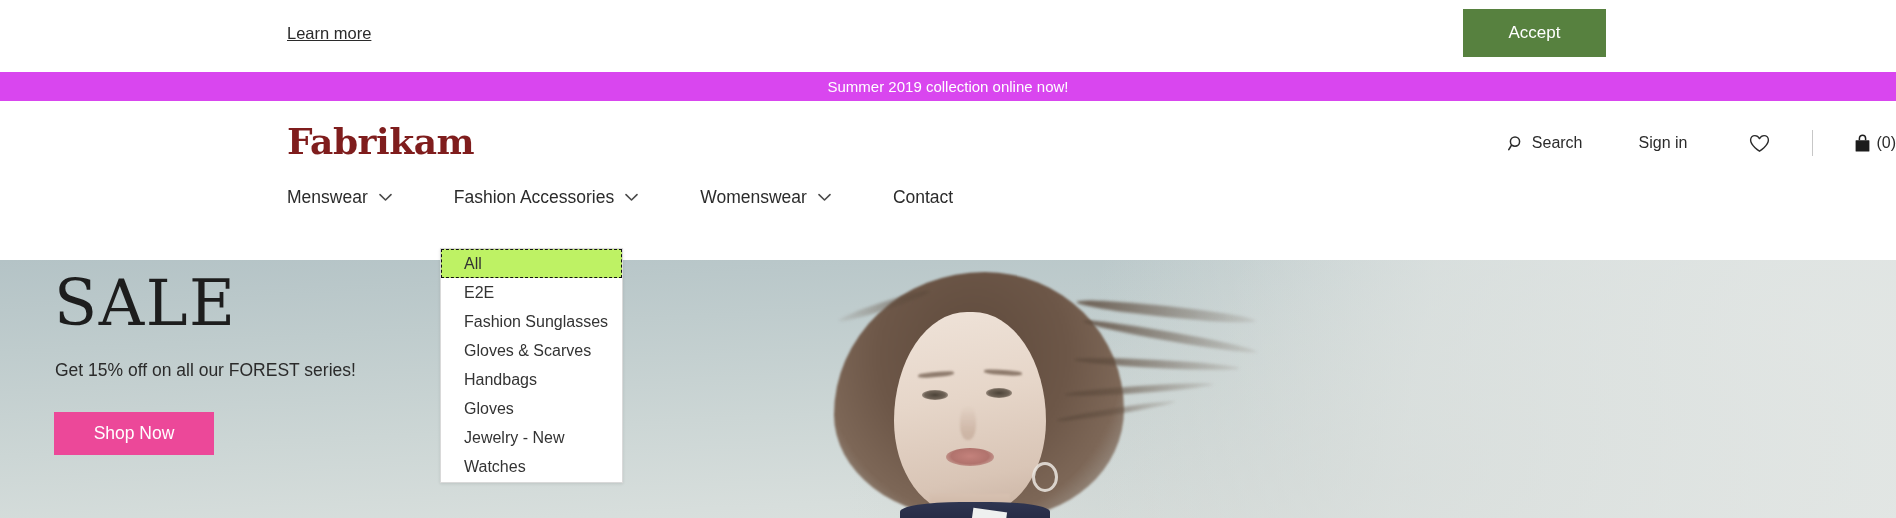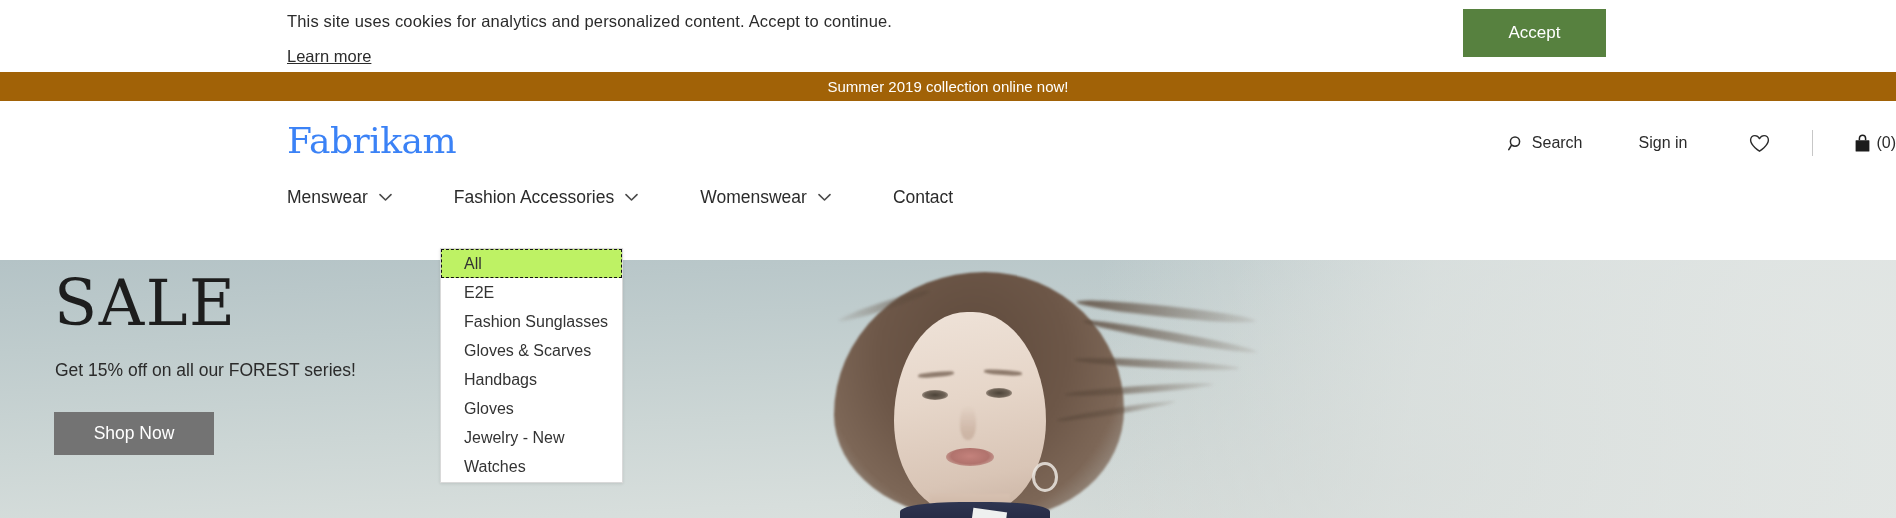--- a/index.html
+++ b/index.html
@@ -39,39 +39,39 @@
     font-family: "Liberation Sans", sans-serif;
     font-size: 17px;
     cursor: pointer;
     display: flex; align-items: center; justify-content: center;
   }
 
   
   .announcement {
     position: absolute; left: 0; top: 72px;
     width: 1896px; height: 29px;
-    background: #a16207;
+    background: #d946ef;
     color: #ffffff;
     display: flex; align-items: center; justify-content: center;
     font-size: 15px;
   }
 
   
   .site-header {
     position: absolute; left: 0; top: 101px;
     width: 1896px; height: 159px;
     background: #ffffff;
   }
   .brand {
     position: absolute; left: 287px; top: 22px;
     font-family: "DejaVu Serif", serif;
-    font-weight: 400;
+    font-weight: 700;
     font-size: 36px;
     letter-spacing: -0.5px;
-    color: #3b82f6;
+    color: #7f1d1d;
     line-height: 1;
     cursor: pointer;
   }
 
   
   .utility-nav {
     position: absolute; right: 0; top: 26px;
     height: 32px;
     display: flex; align-items: center;
     gap: 0;
@@ -212,35 +212,34 @@
     font-size: 63px; font-weight: 400;
     letter-spacing: 1.5px; color: #1d1d1d; line-height: 1;
   }
   .sale-sub {
     position: absolute; left: 1px; top: 100px;
     font-size: 17.5px; color: #2b2b2b; white-space: nowrap;
   }
   .shop-btn {
     position: absolute; left: 0px; top: 152px;
     width: 160px; height: 43px;
-    background: #737373; color: #ffffff;
+    background: #ec4899; color: #ffffff;
     border: none; outline: none;
     font-family: "Liberation Sans", sans-serif;
     font-size: 17.5px; cursor: pointer;
     display: flex; align-items: center; justify-content: center;
   }
 </style>
 </head>
 <body>
 
 <div class="page">
 
   <div class="cookie-bar">
     <div class="cookie-text-wrap">
-      <span class="cookie-msg">This site uses cookies for analytics and personalized content. Accept to continue.</span>
       <a class="cookie-learn" href="#">Learn more</a>
     </div>
     <button class="accept-btn">Accept</button>
   </div>
 
   <div class="announcement">
     <span>Summer 2019 collection online now!</span>
   </div>
 
   <div class="site-header">

